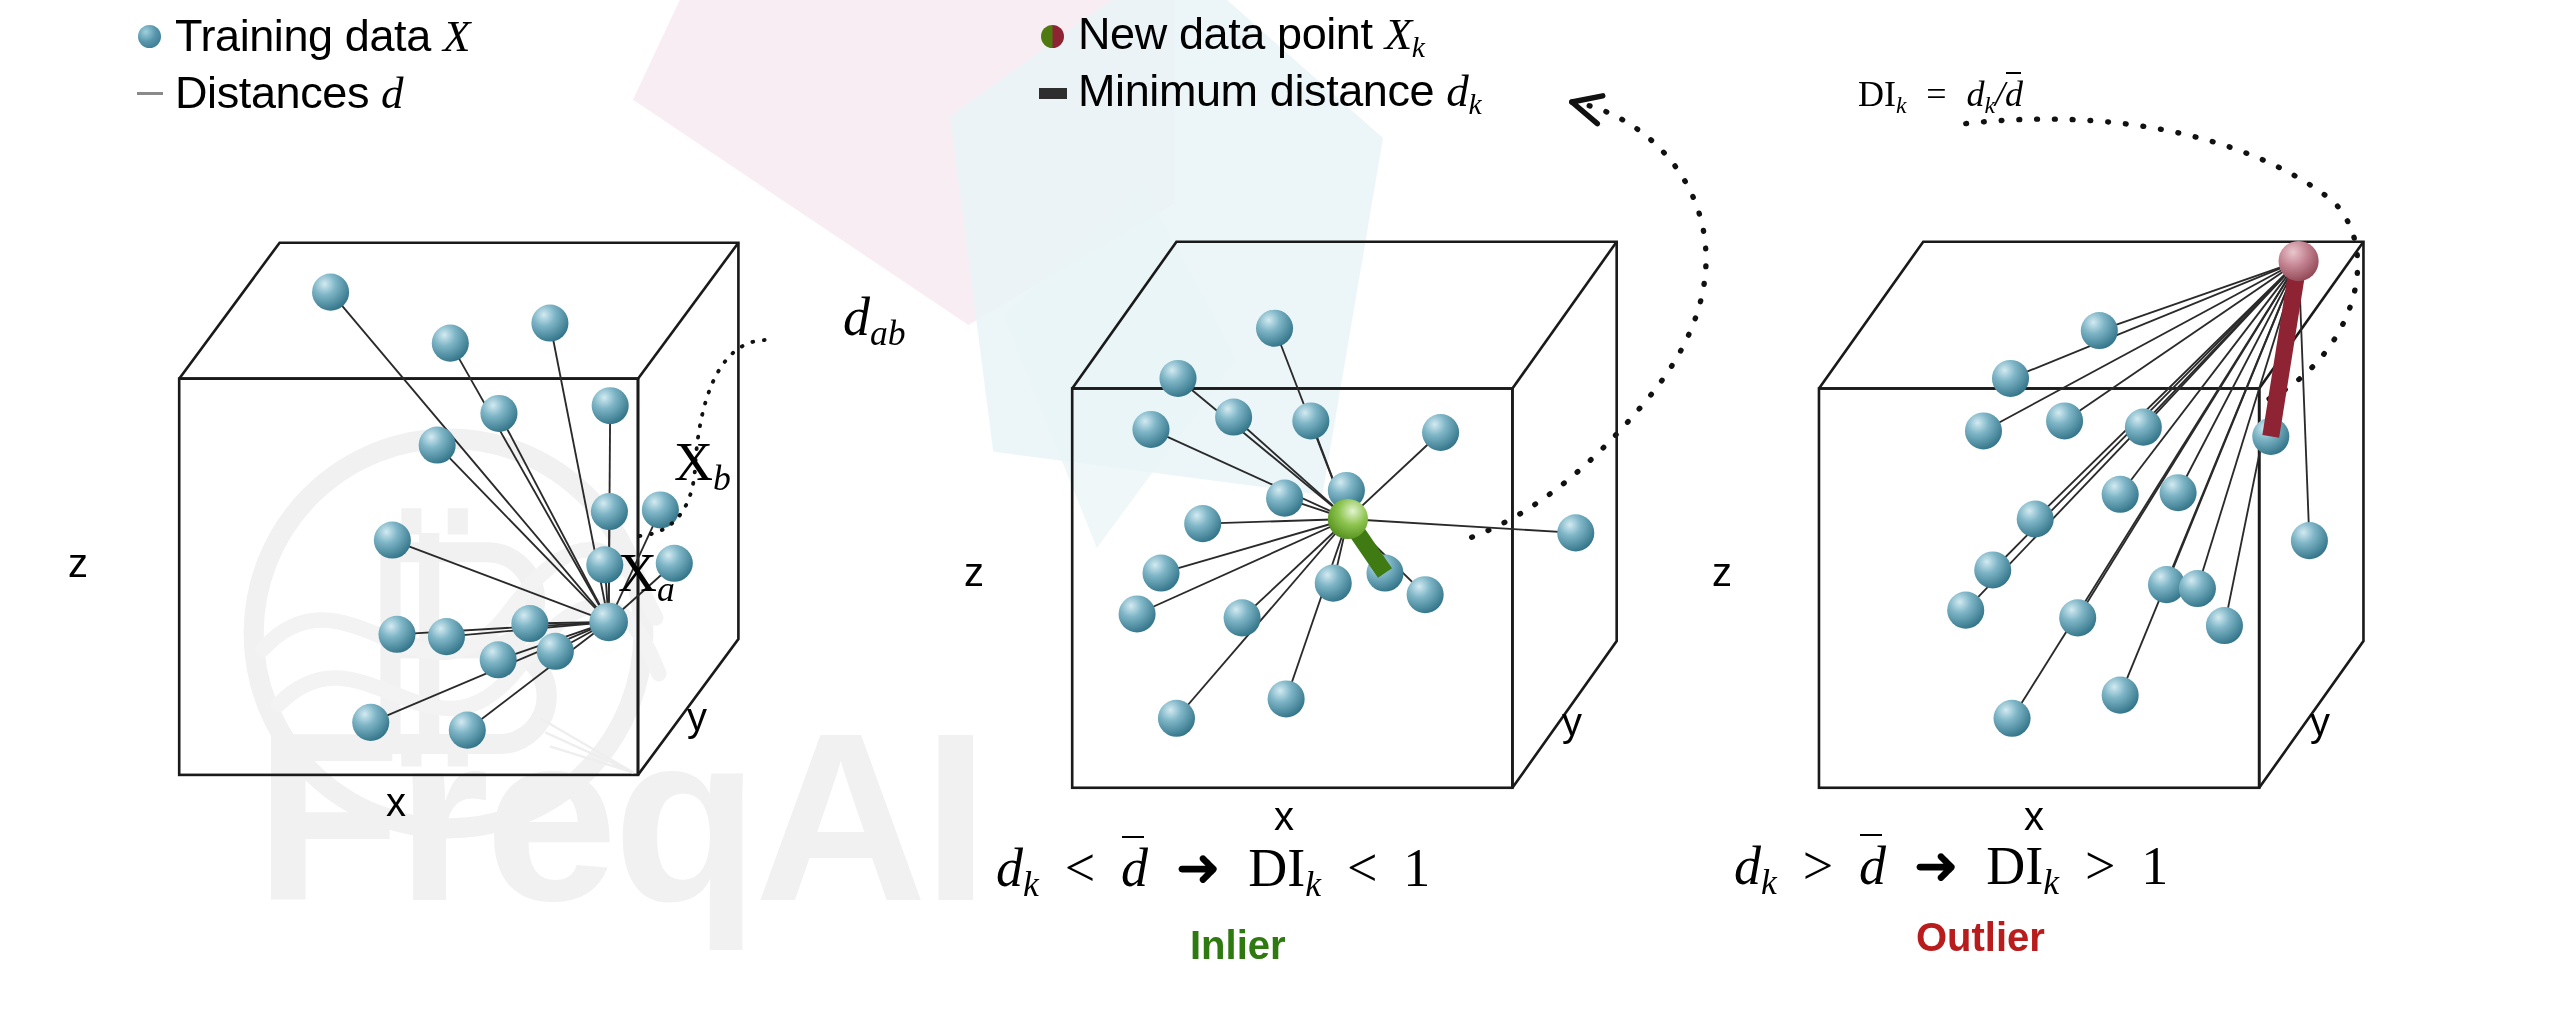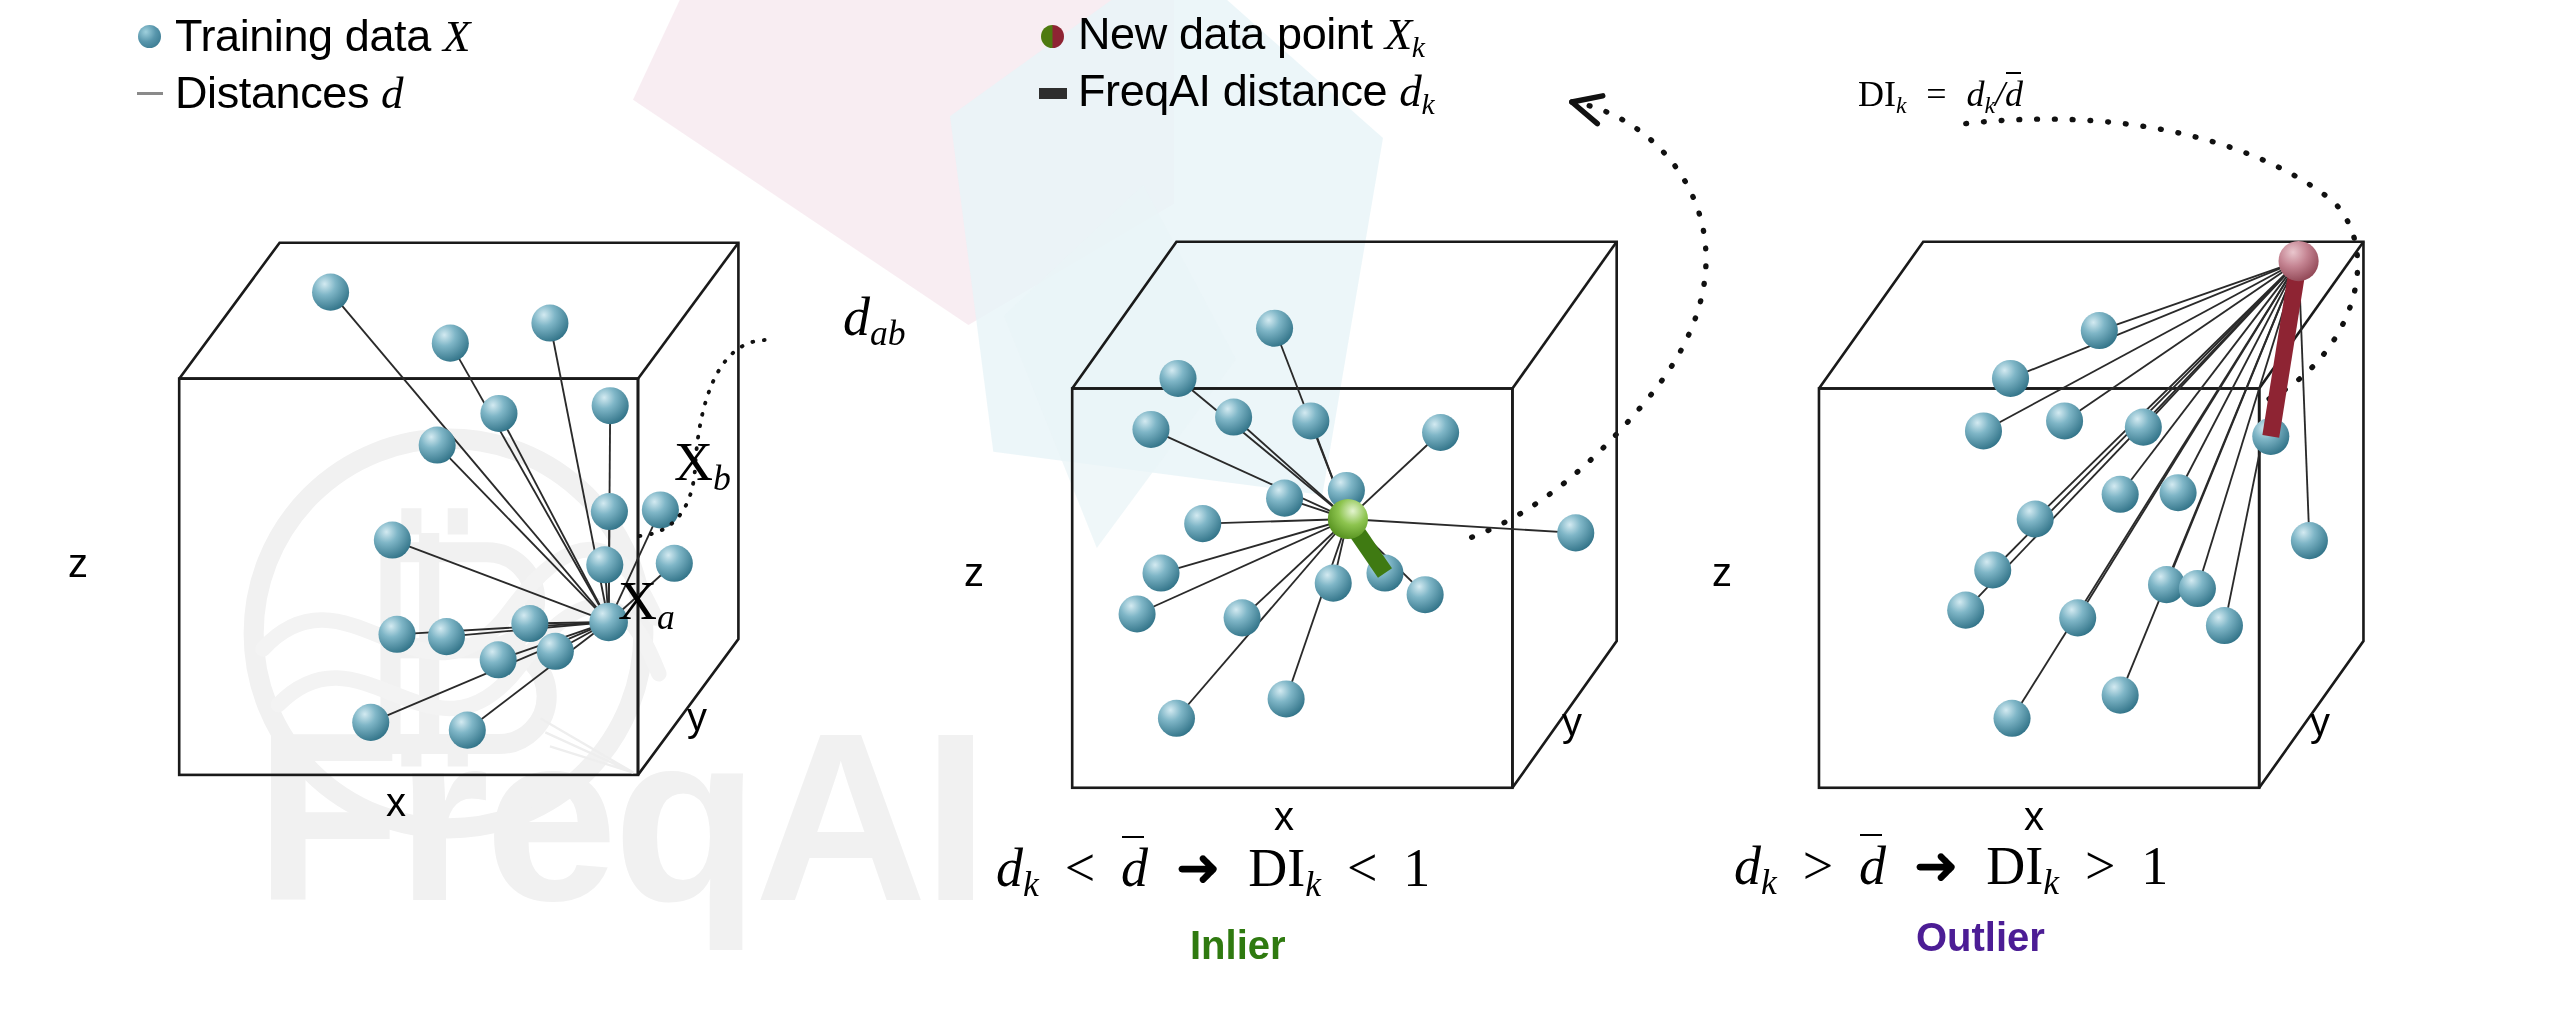--- a/index.html
+++ b/index.html
@@ -38,21 +38,21 @@
   .sub{font-size:.66em;vertical-align:-.28em;font-family:"Liberation Serif",serif;font-style:italic;}
 
   
   .mathline{position:absolute;font-family:"Liberation Serif",serif;
       font-size:54px;white-space:nowrap;color:#000;}
   .bar-d{position:relative;display:inline-block;font-style:italic;}
   .bar-d::before{content:"";position:absolute;left:4%;right:14%;top:-1.5px;
       height:2.3px;background:#000;}
   .caption{position:absolute;font-size:40px;font-weight:700;white-space:nowrap;}
   #caption-inlier{color:#2f7a10;}
-  #caption-outlier{color:#4c1d95;}
+  #caption-outlier{color:#b91c1c;}
 
   
   .axlab{position:absolute;font-size:40px;font-family:"Liberation Sans",sans-serif;}
   svg{position:absolute;overflow:visible;}
 </style>
 </head>
 <body>
 
 <div id="root">
 
@@ -101,21 +101,21 @@
         </span>
       <span class="legend-label">
         <span>New data point</span>&nbsp;<span class="mvar">X</span><span class="sub">k</span>
       </span>
     </div>
     <div class="legend-row">
       <span class="legend-marker">
           <span class="dash-dark"></span>
         </span>
       <span class="legend-label">
-        <span>FreqAI distance</span>&nbsp;<span class="mvar">d</span><span class="sub">k</span>
+        <span>Minimum distance</span>&nbsp;<span class="mvar">d</span><span class="sub">k</span>
       </span>
     </div>
   </div>
 
   <div class="mathline" style="left:1858px;top:73px;font-size:36px;">
     <span class="mup">DI</span><span class="sub">k</span>
     <span style="padding:0 10.8px">=</span>
     <span class="mvar">d</span><span class="sub">k</span><span class="mvar">/</span><span class="mvar bar-d">d</span>
   </div>
 
@@ -207,21 +207,21 @@
       <path d="M820,1000 L700,930 M820,1000 L706,948 M820,1000 L712,966"></path>
     </g>
   </svg>
 
   <div class="mathline" style="left:843px;top:286px;">
     <span class="mvar">d</span><span class="sub">ab</span>
   </div>
   <div class="mathline" style="left:674px;top:431px;text-align:center;">
     <span class="mup" style="font-style:normal">X</span><span class="sub">b</span>
   </div>
-  <div class="mathline" style="left:618px;top:542px;margin-top:28px;">
+  <div class="mathline" style="left:618px;top:542px;">
     <span class="mup" style="font-style:normal">X</span><span class="sub">a</span>
   </div>
   <div class="axlab" style="left:68px;top:541px;">z</div>
   <div class="axlab" style="left:687px;top:695px;">y</div>
   <div class="axlab" style="left:386px;top:780px;">x</div>
 
   <svg id="panel-inlier" style="left:0;top:0;width:1854px;height:865px;" viewBox="0 0 2400 1120">
 
     <g stroke="#1a1a1a" stroke-width="3.4" fill="none">
       <rect x="1388" y="503" width="570" height="517"></rect>

